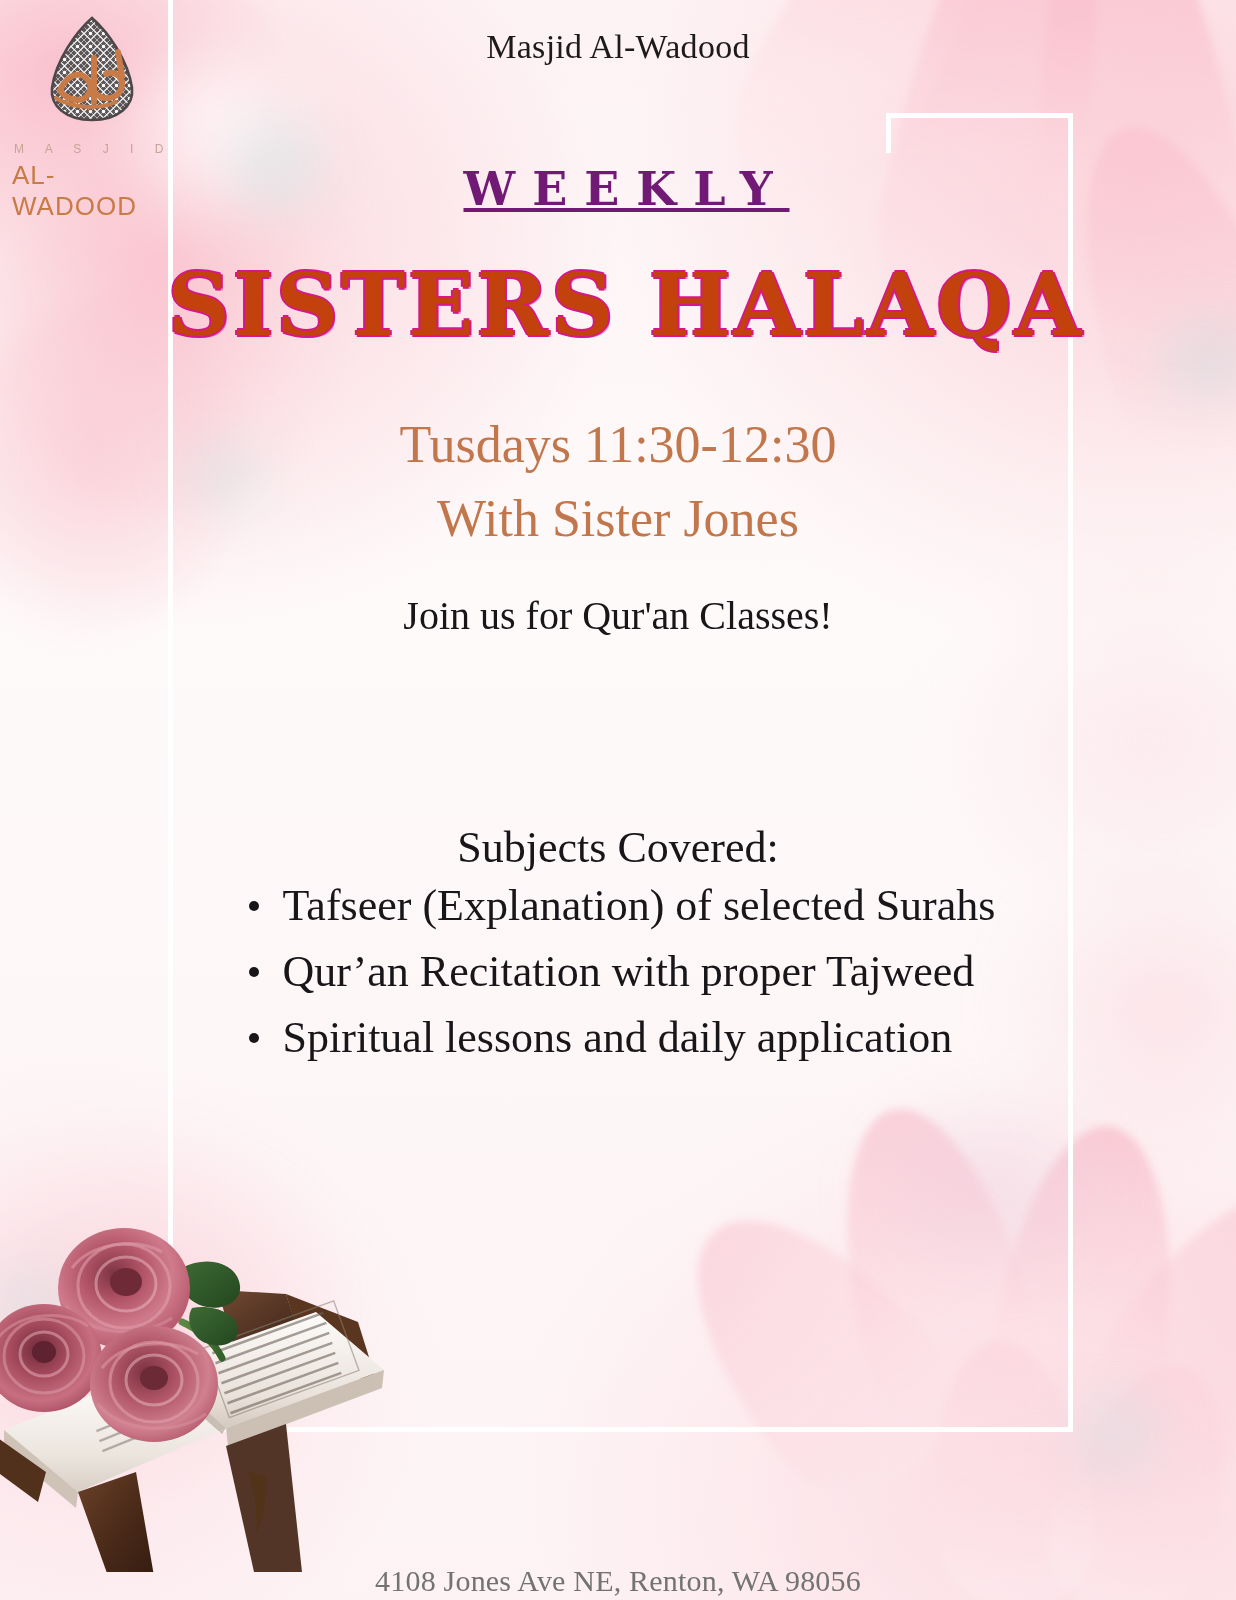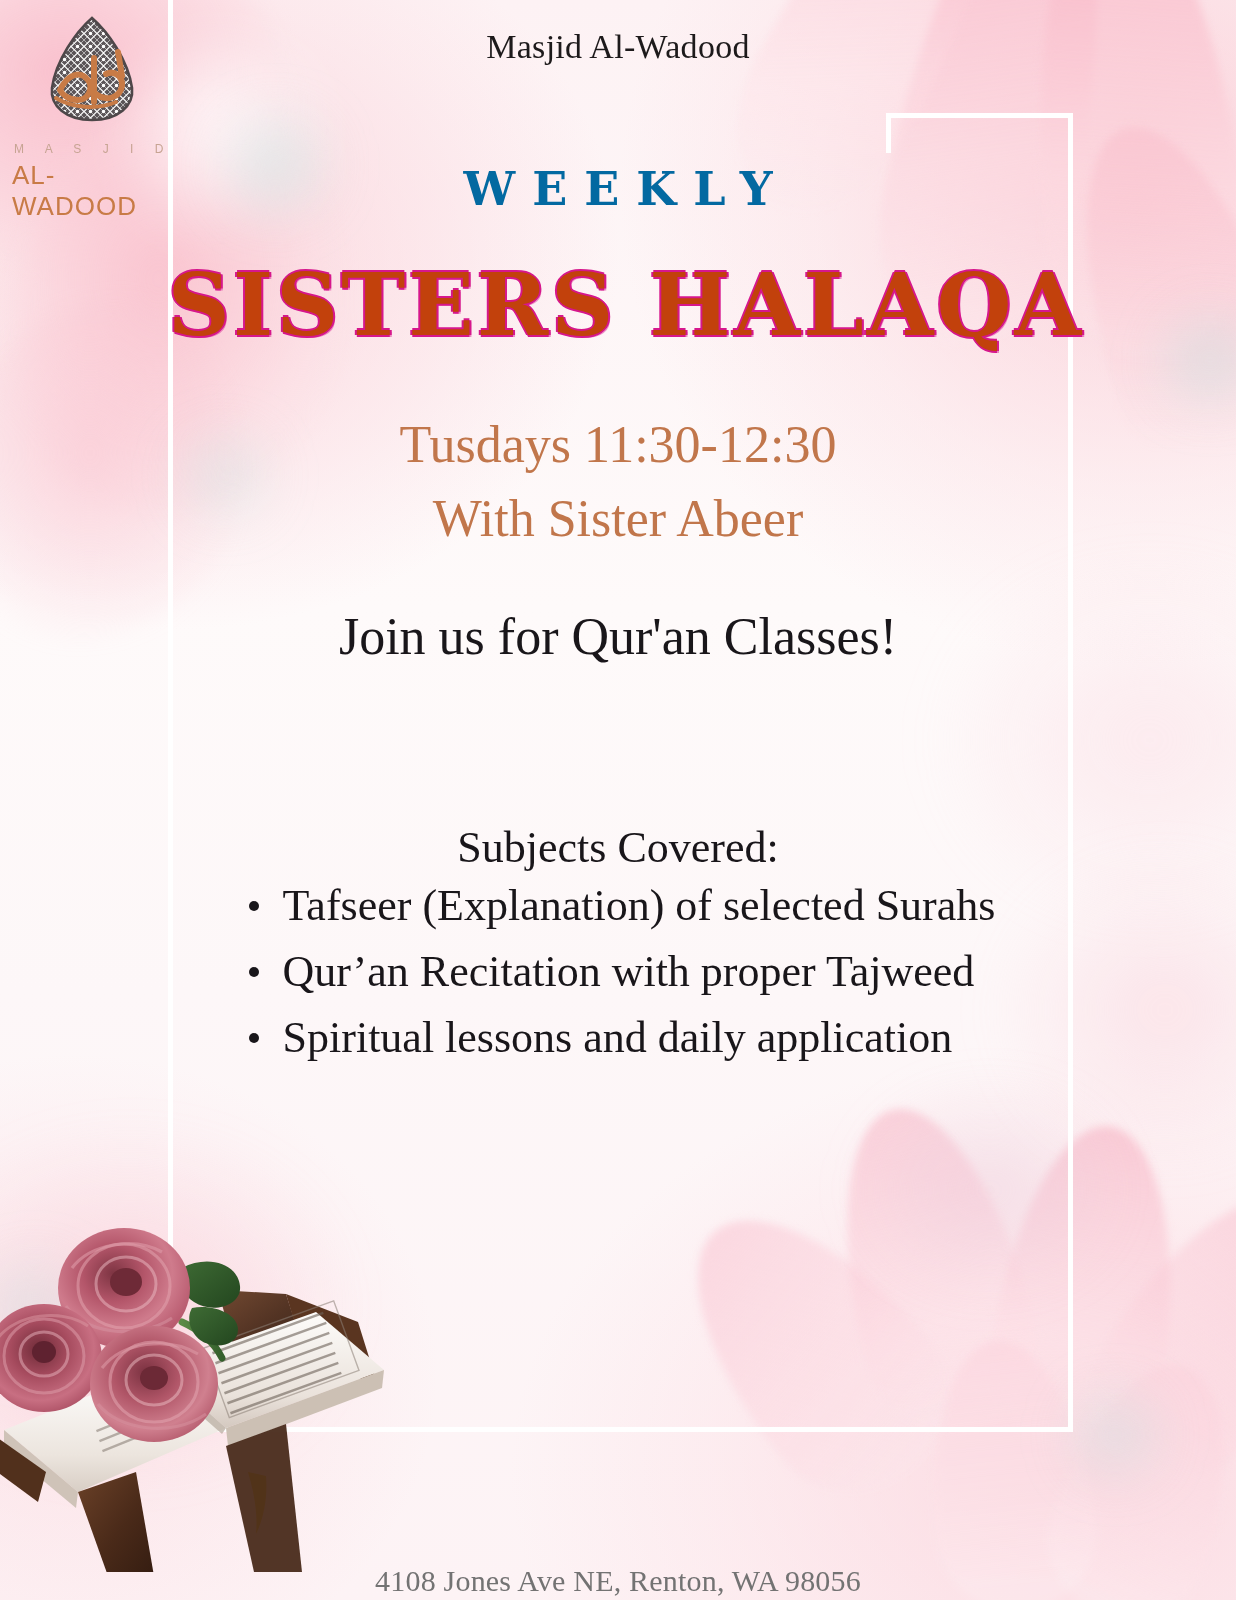--- a/index.html
+++ b/index.html
@@ -113,21 +113,22 @@
     position: absolute;
     left: 0;
     right: 0;
     top: 162px;
     text-align: center;
     font-family: "DejaVu Serif", "Liberation Serif", serif;
     font-size: 46px;
     font-weight: bold;
     letter-spacing: 17px;
     text-indent: 17px;
-    color: #0369a1;
+    color: #701a75;
+    text-decoration: underline;
   }
 
   .halaqa-title {
     position: absolute;
     left: 0;
     right: 0;
     top: 254px;
     text-align: center;
     font-family: "DejaVu Serif", "Liberation Serif", serif;
     font-size: 86px;
@@ -150,24 +151,24 @@
     text-align: center;
     color: #c1764b;
     font-size: 52px;
     line-height: 1.42;
   }
 
   .intro {
     position: absolute;
     left: 0;
     right: 0;
-    top: 600px;
+    top: 588px;
     text-align: center;
     color: #19161a;
-    font-size: 52px;
+    font-size: 40px;
     line-height: 1.42;
   }
 
   .subjects {
     position: absolute;
     left: 0;
     right: 0;
     top: 822px;
     text-align: center;
   }
@@ -323,21 +324,21 @@
   </div>
 
   <div class="masjid-title">Masjid Al-Wadood</div>
 
   <div class="weekly">WEEKLY</div>
 
   <div class="halaqa-title">SISTERS HALAQA</div>
 
   <div class="schedule">
     <div>Tusdays 11:30-12:30</div>
-    <div>With Sister Abeer</div>
+    <div>With Sister Jones</div>
   </div>
 
   <div class="intro">
     <div>Join us for Qur'an Classes!</div>
   </div>
 
   <div class="subjects">
     <div class="subjects-heading">Subjects Covered:</div>
     <ul class="subject-list">
       <li>

